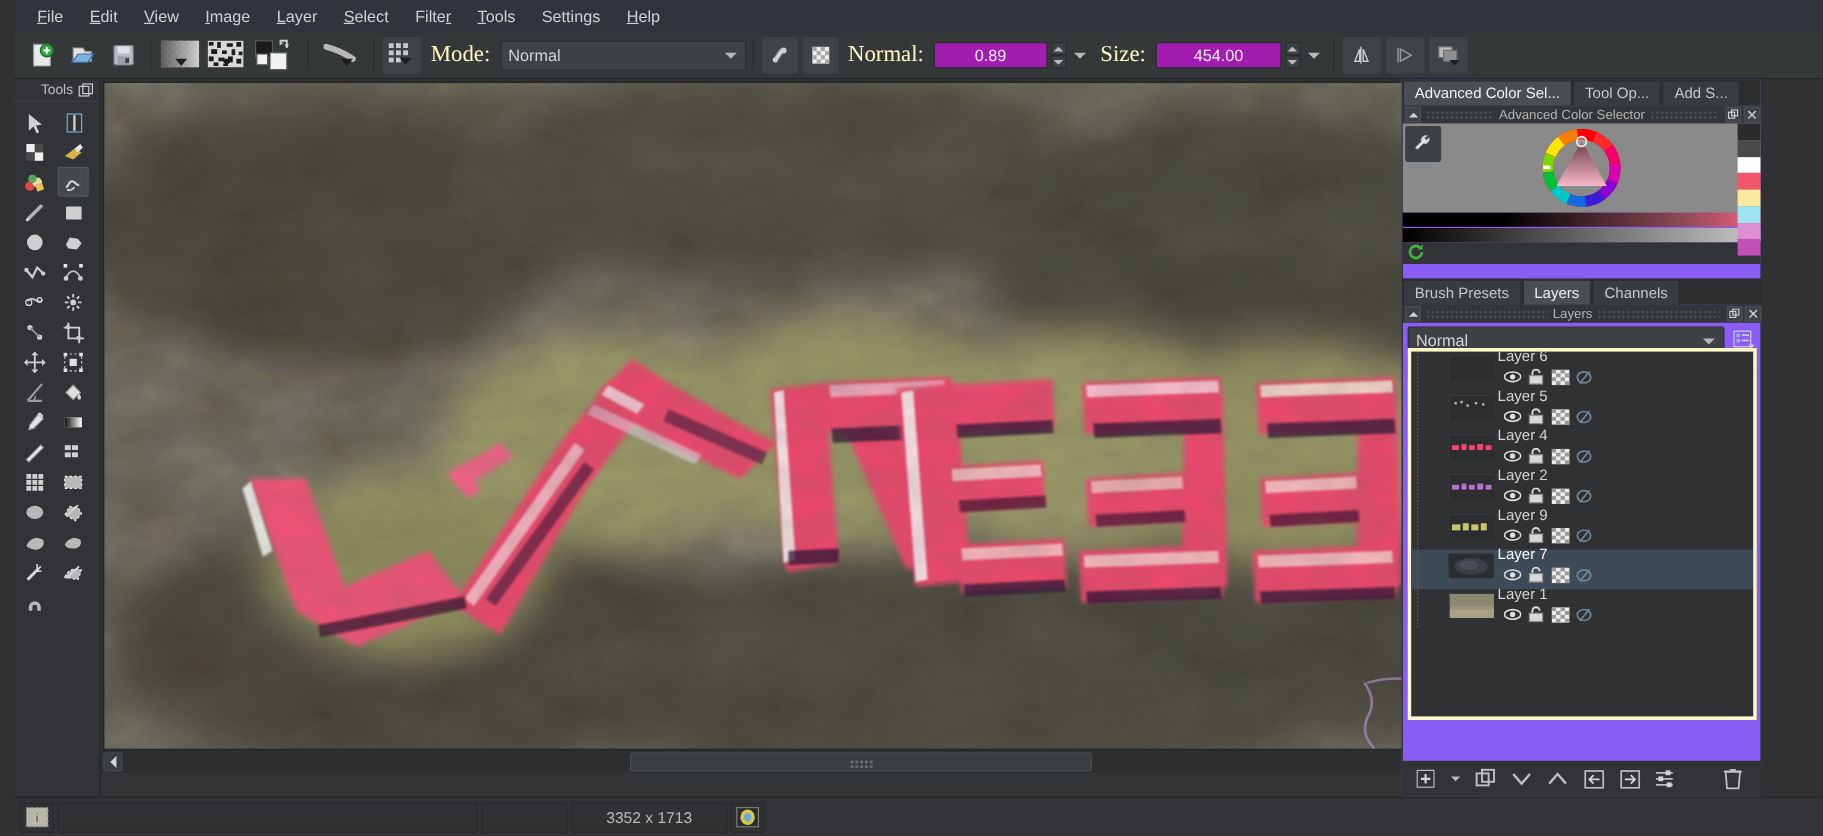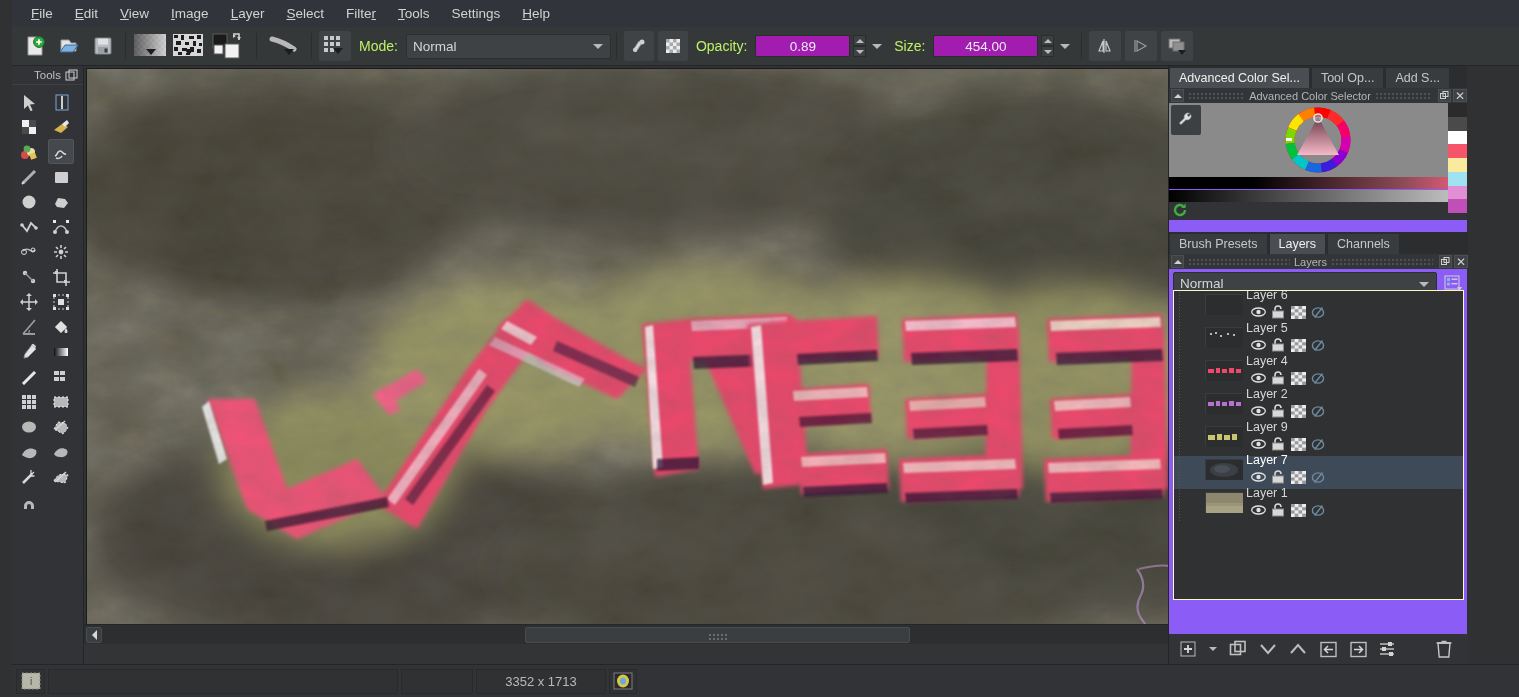--- a/index.html
+++ b/index.html
@@ -29,21 +29,21 @@
     position:absolute; left:0; top:27px; width:1519px; height:39px;
     background:#353839; display:flex; align-items:center; padding-left:6px;
     border-bottom:1px solid #232527;
   }
   .tb-btn{
     width:30px; height:30px; margin:0 2px; border-radius:2px;
     display:flex; align-items:center; justify-content:center;
     background:transparent; position:relative;
   }
   .tb-sep{ width:1px; height:26px; background:#2a2c2e; margin:0 5px; }
-  .tb-label{ padding:0 8px 0 6px; font-size:14px; color:#bef264; white-space:nowrap; }
+  .tb-label{ padding:0 8px 0 6px; font-size:19px; color:#fef9c3; white-space:nowrap;font-family:Liberation Serif, serif; }
 
   .combo{
     height:25px; background:#3e4245; border:1px solid #2c2e30; border-radius:2px;
     display:flex; align-items:center; padding:0 6px; color:#d5d5d5; font-size:13.5px;
     position:relative;
   }
   .combo .caret{ position:absolute; right:7px; top:9px; }
   .caret{
     width:0;height:0;border-left:5px solid transparent;border-right:5px solid transparent;
     border-top:5px solid #b9b9b9;
@@ -178,21 +178,21 @@
   #opacity-fill{
     position:absolute;left:1px;top:1px;height:18px;width:92%;
     background:linear-gradient(to bottom,#7d8fa1,#64758a);
   }
   #opacity-val{
     position:absolute;inset:0;display:flex;align-items:center;justify-content:center;
     font-size:12.5px;color:#3a4450;font-weight:bold;
   }
   #layer-list{
     position:absolute; left:4px; top:58px; width:291px; height:310px;
-    background:#2f3133; border:1px solid #fef9c3; overflow:hidden;
+    background:#2f3133; border:3px solid #fef9c3; overflow:hidden;
   }
   .layer-row{ position:relative; height:33px; }
   .layer-row.selected{ background:#3e4a58; }
   .layer-thumb{
     position:absolute;left:31px;top:3px;width:37px;height:20px;
     background:#2a2c2e;border:1px solid #3a3d40;
   }
   .layer-name{
     position:absolute;left:72px;top:-3px;font-size:12.5px;color:#d6d6d6;white-space:nowrap;
   }
@@ -380,21 +380,21 @@
           <rect x="6.5" y="6.5" width="3.5" height="3.5"></rect>
             <rect x="13.5" y="6.5" width="3.5" height="3.5"></rect>
           <rect x="3" y="10" width="3.5" height="3.5"></rect>
             <rect x="10" y="10" width="3.5" height="3.5"></rect>
           <rect x="6.5" y="13.5" width="3.5" height="3.5"></rect>
             <rect x="13.5" y="13.5" width="3.5" height="3.5"></rect>
         </g>
       </svg>
     </div>
 
-    <div class="tb-label">Opacity:</div>
+    <div class="tb-label">Normal:</div>
     <div style="display:flex;align-items:center;">
       <div class="numfield" style="width:95px;">
         <span>0.89</span>
       </div>
       <div class="spinner">
         <div>
             <span class="arrow-up"></span>
           </div>
         <div>
             <span class="arrow-dn"></span>

